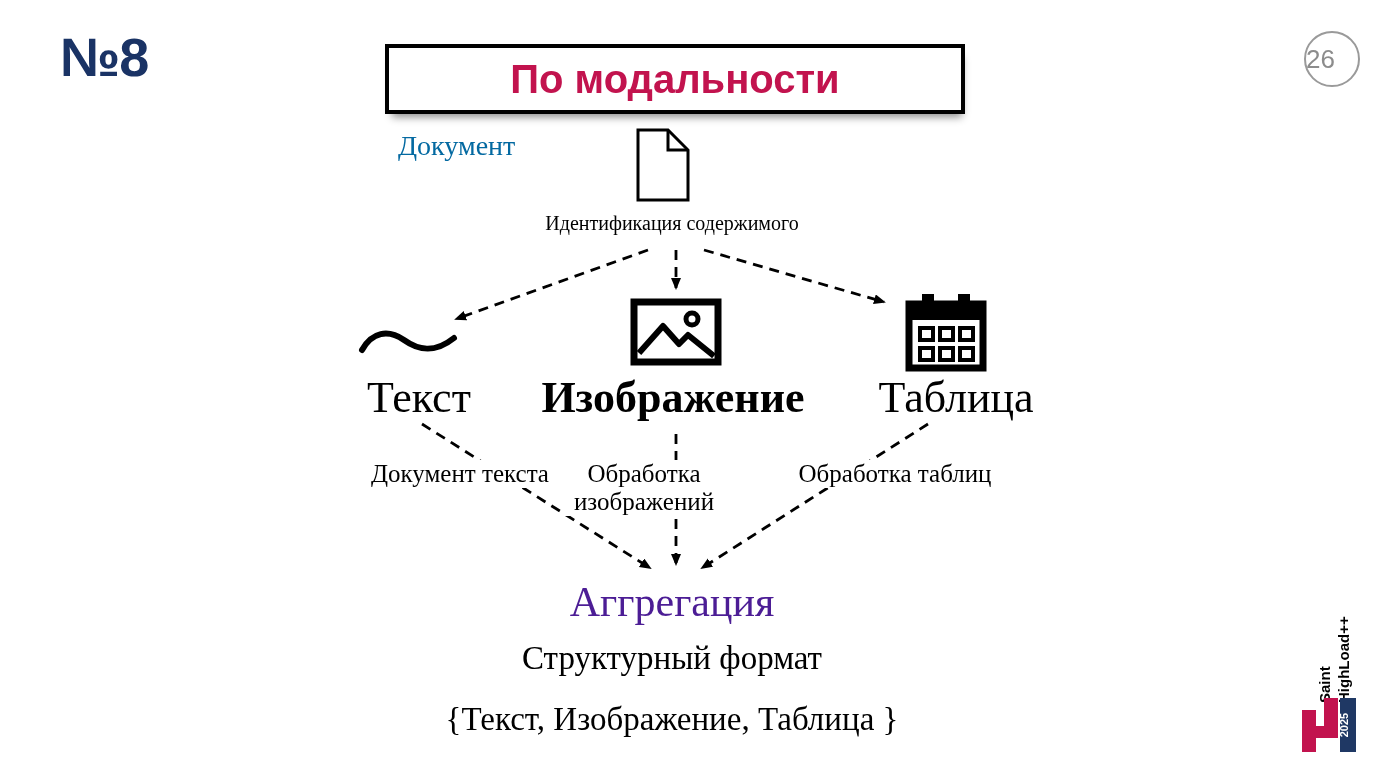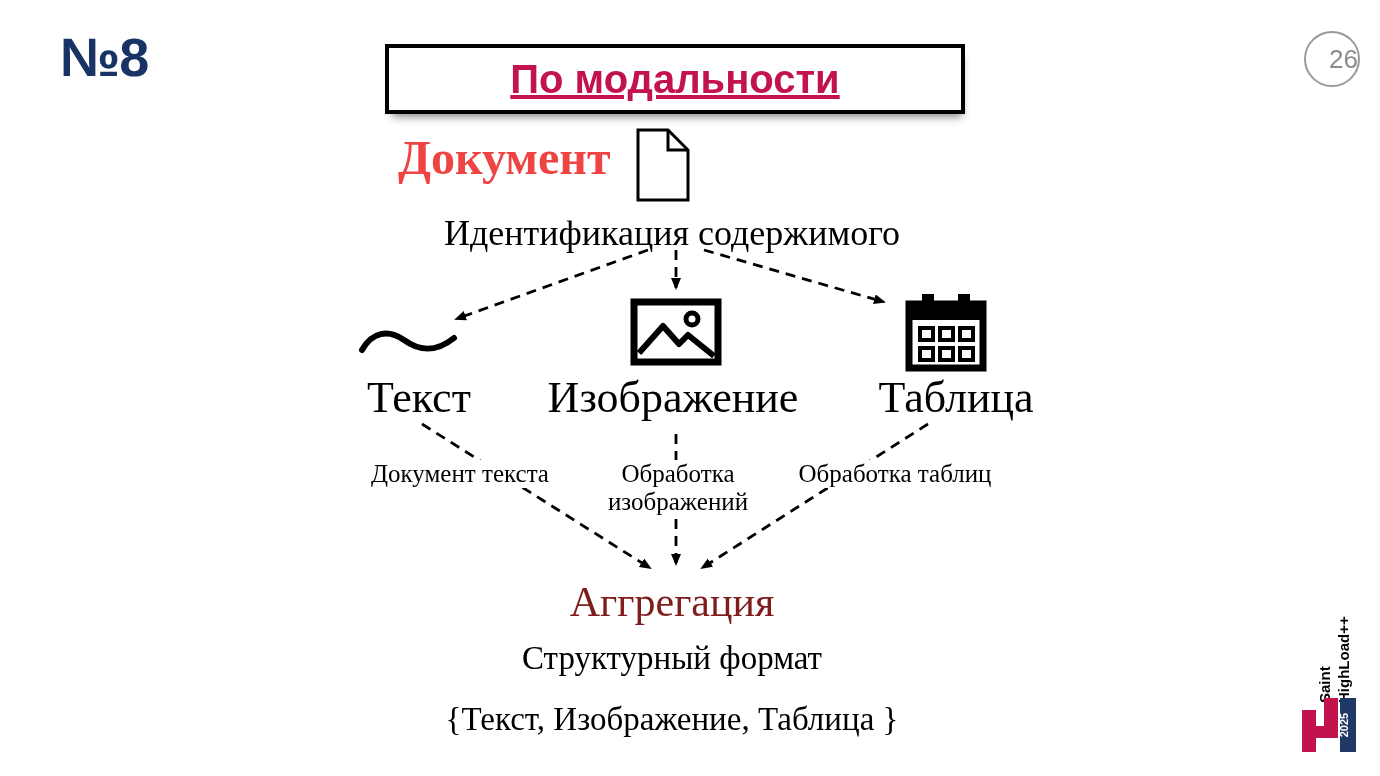--- a/index.html
+++ b/index.html
@@ -16,81 +16,80 @@
   .slide-number {
     left:60px; top:26px;
     font-family:"Liberation Sans", sans-serif;
     font-weight:bold; font-size:54px;
     color:var(--slide-number, #1A3365);
     letter-spacing:-1px;
   }
   .page-badge {
     left:1304px; top:31px; width:56px; height:56px;
     border:2px solid #9a9a9a; border-radius:50%;
-    display:flex; align-items:center; justify-content:flex-end;
+    display:flex; align-items:center; justify-content:flex-start;
     font-family:"Liberation Sans", sans-serif;
     font-size:26px; color:var(--page-badge, #8C8C8C);
   }
   .title-box {
     left:385px; top:44px; width:580px; height:70px;
     background:#fff;
     border:4px solid #000;
     display:flex; align-items:center; justify-content:center;
     box-shadow:2px 8px 8px -5px rgba(0,0,0,0.45);
   }
   .title-box span {
     font-family:"Liberation Sans", sans-serif;
     font-weight:bold; font-size:40px;
     color:var(--title-text, #C2134E);
-    text-decoration:underline;
   }
 
   
-  .doc-label { left:398px; top:130px; font-size:48px; color:#ef4444;font-weight:bold; }
+  .doc-label { left:398px; top:130px; font-size:28px; color:#0369a1; }
   .doc-icon  { left:634px; top:126px; }
   .ident-label {
     left:672px; top:212px; transform:translateX(-50%);
-    font-size:36px; white-space:nowrap; color:#000;
+    font-size:20px; white-space:nowrap; color:#000;
   }
 
   
   svg.arrows { left:0; top:0; pointer-events:none; }
   .dash {
     stroke:#000; stroke-width:2.8; fill:none;
     stroke-dasharray:10 7;
   }
 
   
   .wave-icon  { left:356px; top:324px; }
   .image-icon { left:630px; top:298px; }
   .table-icon { left:904px; top:292px; }
 
   
   .branch-label {
     transform:translateX(-50%);
     font-size:44px; white-space:nowrap; color:#000; top:372px;
   }
   .branch-text  { left:419px; }
-  .branch-image { left:673px; }
+  .branch-image { left:673px;font-weight:bold; }
   .branch-table { left:956px; }
 
   
   .process-label {
     transform:translateX(-50%);
     font-size:25px; color:#000; text-align:center;
     background:#fff; line-height:1.12; top:460px;
   }
   .process-text  { left:460px; white-space:nowrap; padding:0 3px; }
-  .process-image { left:678px; width:160px; }
+  .process-image { left:644px; width:160px; }
   .process-table { left:895px; white-space:nowrap; padding:0 3px; }
 
   
   .agg-title {
     left:672px; top:578px; transform:translateX(-50%);
-    font-size:42px; white-space:nowrap; color:#7f1d1d;
+    font-size:42px; white-space:nowrap; color:#4c1d95;
   }
   .agg-line1 {
     left:672px; top:640px; transform:translateX(-50%);
     font-size:33px; white-space:nowrap; color:#000;
   }
   .agg-line2 {
     left:672px; top:658px; transform:translateX(-50%);
     font-size:33px; white-space:nowrap; color:#000;margin-top:43px;
   }
 

